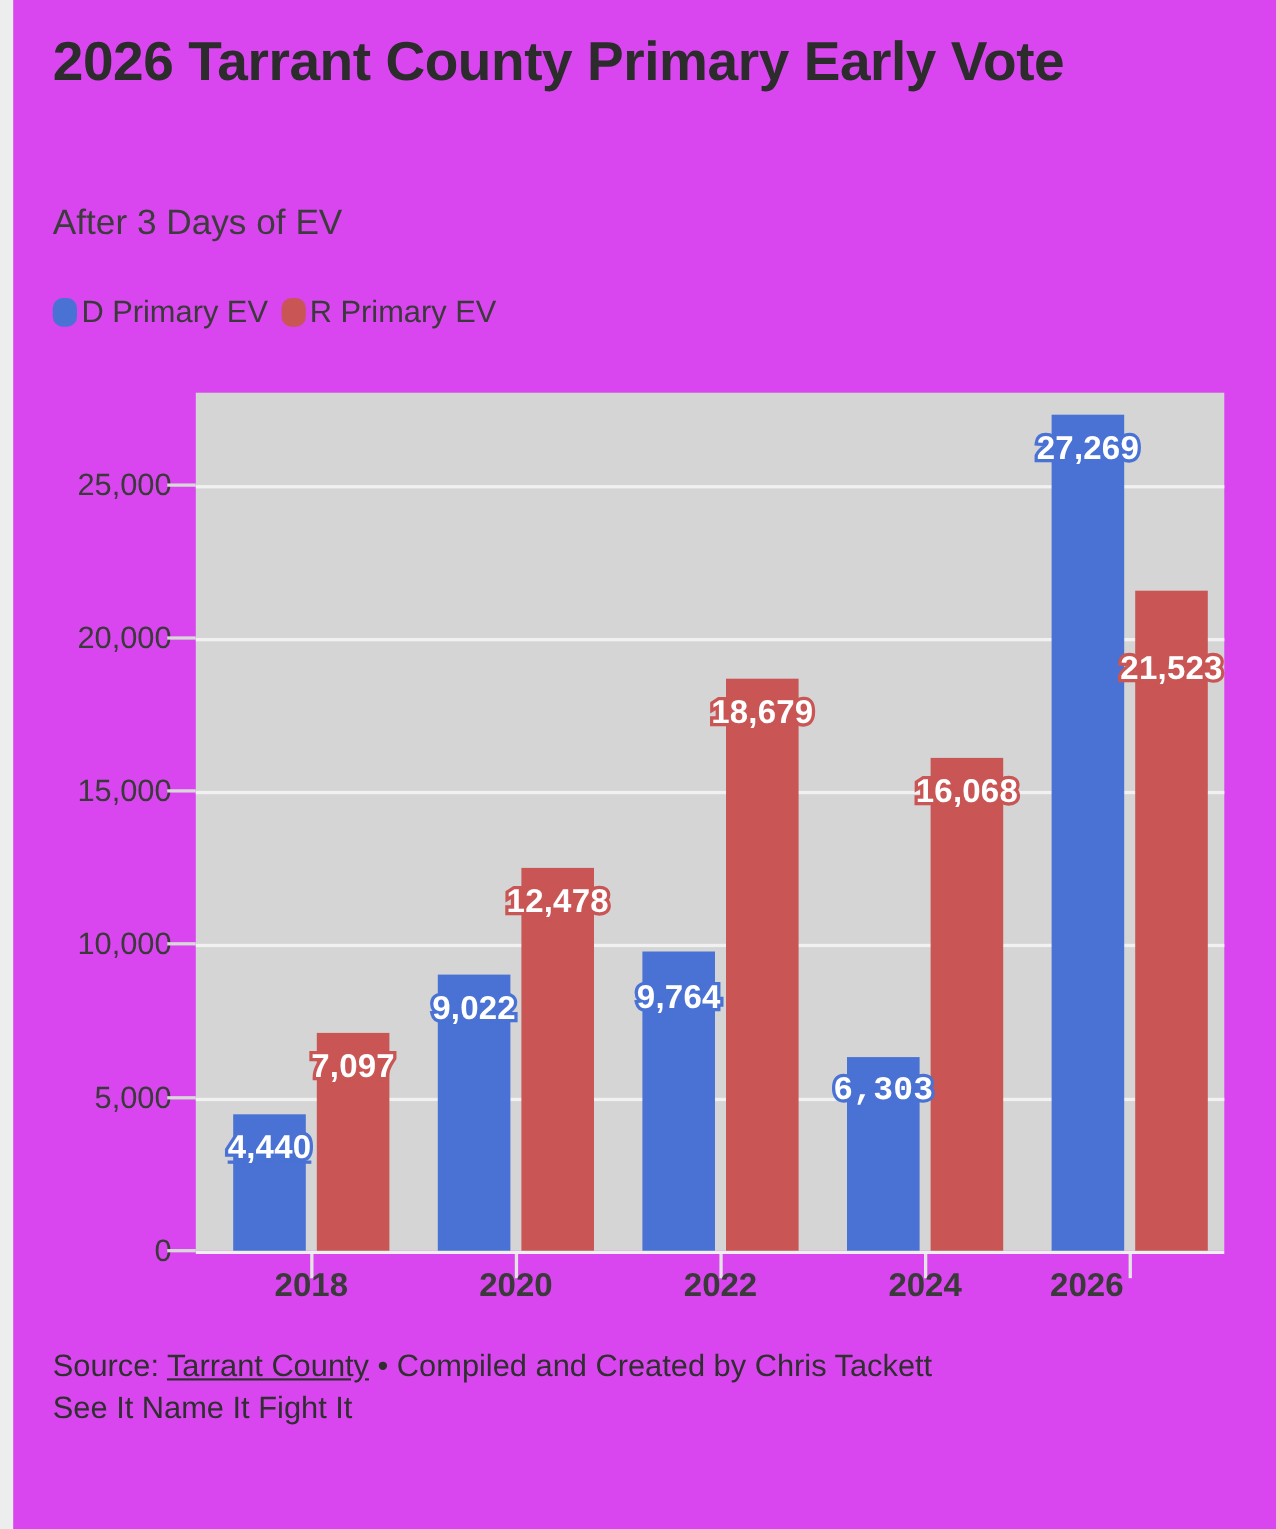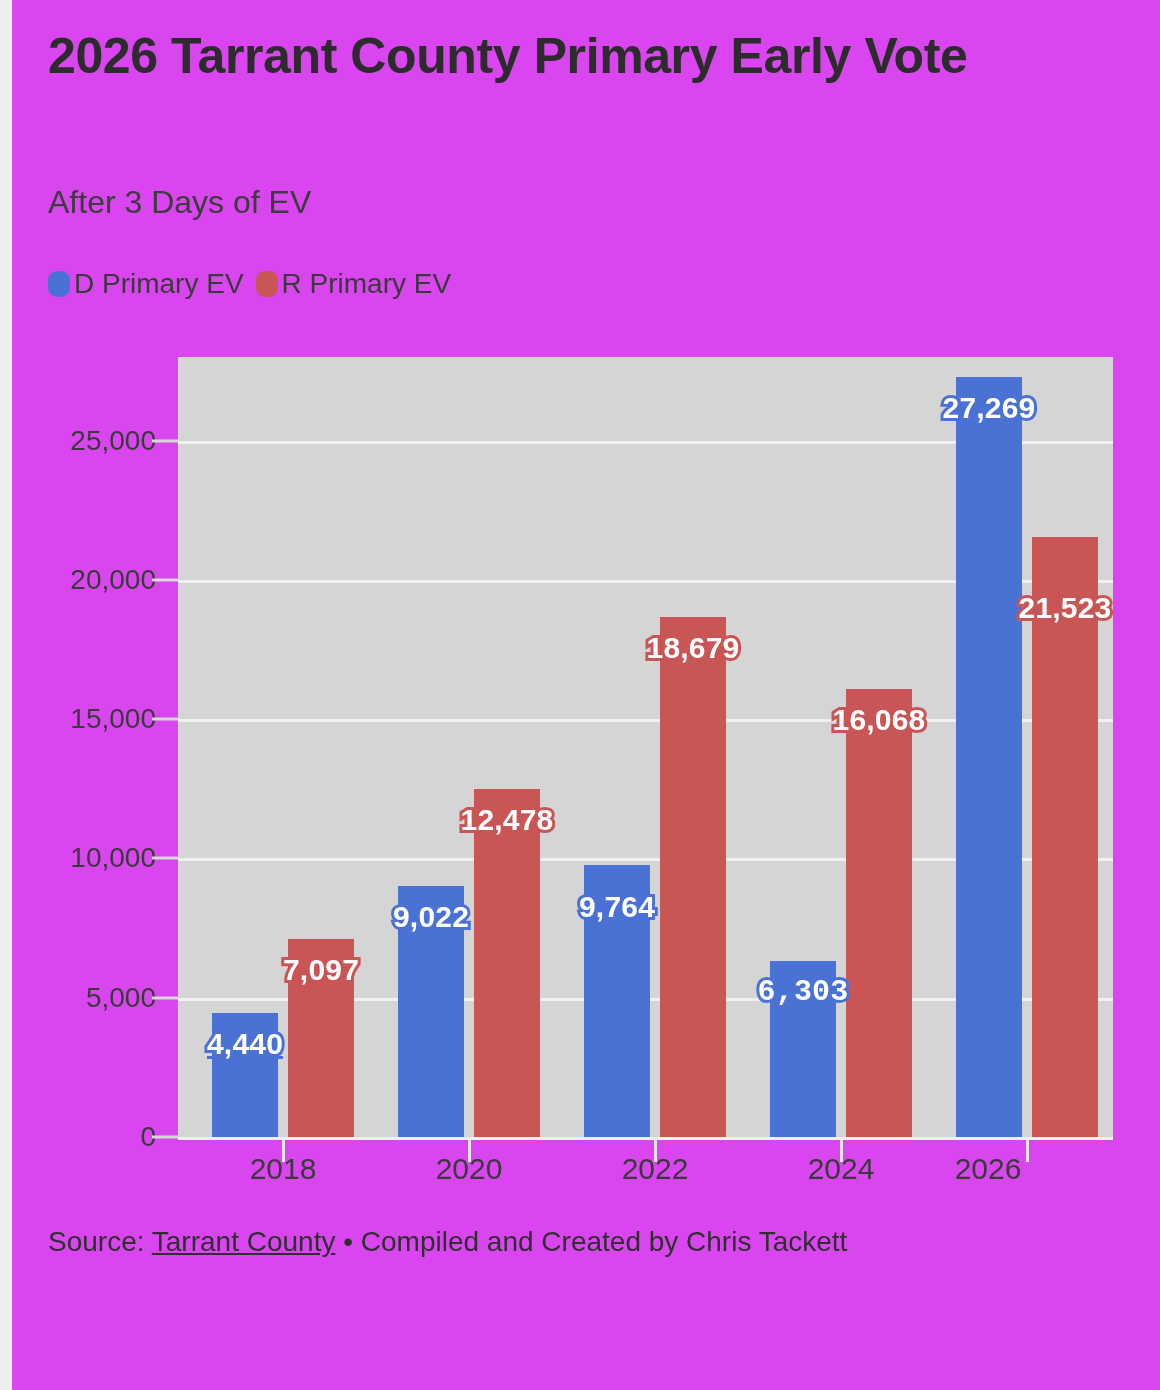--- a/index.html
+++ b/index.html
@@ -123,20 +123,21 @@
     background: #e4e4e4;
   }
   .xtick-label {
     position: absolute;
     top: 1152px;
     font-size: 30px;
     color: #3a3a3a;
     text-align: right;
     transform: translateX(-50%);
     white-space: nowrap;
+    font-weight: bold;
   }
   .bar {
     position: absolute;
     width: 66px;
   }
   .bar.d { background: #4a72d4; }
   .bar.r { background: #c95555; }
 
   .bar-label {
     position: absolute;
@@ -254,15 +255,16 @@
           <div class="bar-label d" style="left: 791px; top: 975.416px; font-family: Liberation Mono, monospace;">6,303</div>
           <div class="bar-label r" style="left: 867px; top: 703.391px;">16,068</div>
           <div class="bar-label d" style="left: 977px; top: 391.364px;">27,269</div>
           <div class="bar-label r" style="left: 1053px; top: 551.431px; margin-top: 40px;">21,523</div>
         </div>
     </div>
 
     <div class="footer">
       <span>Source: </span><span class="src-link">Tarrant County</span><span> • Compiled and Created by Chris Tackett</span>
     </div>
+    <div class="footer-line2">See It Name It Fight It</div>
 
   </div>
 </div>
 
 </body></html>

